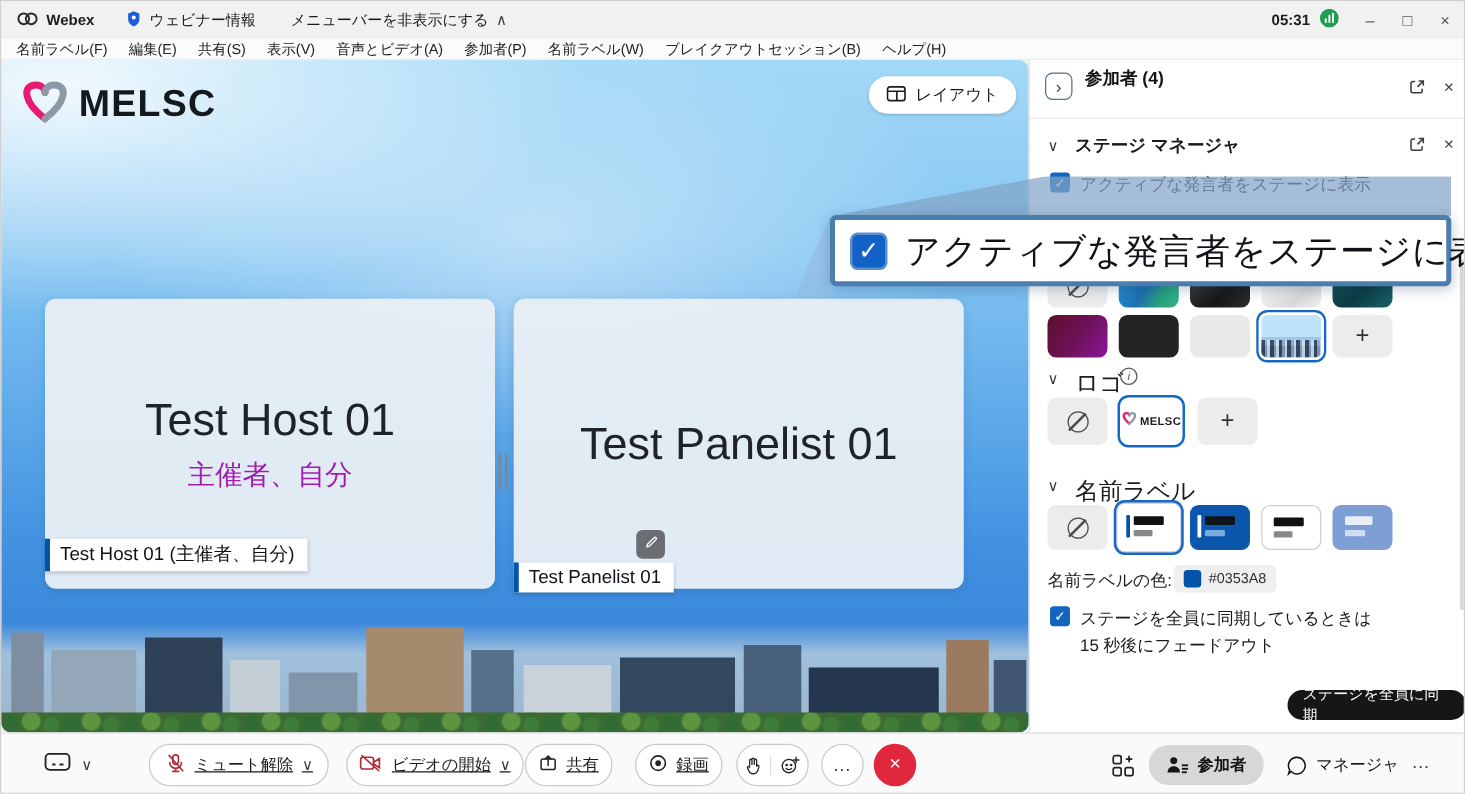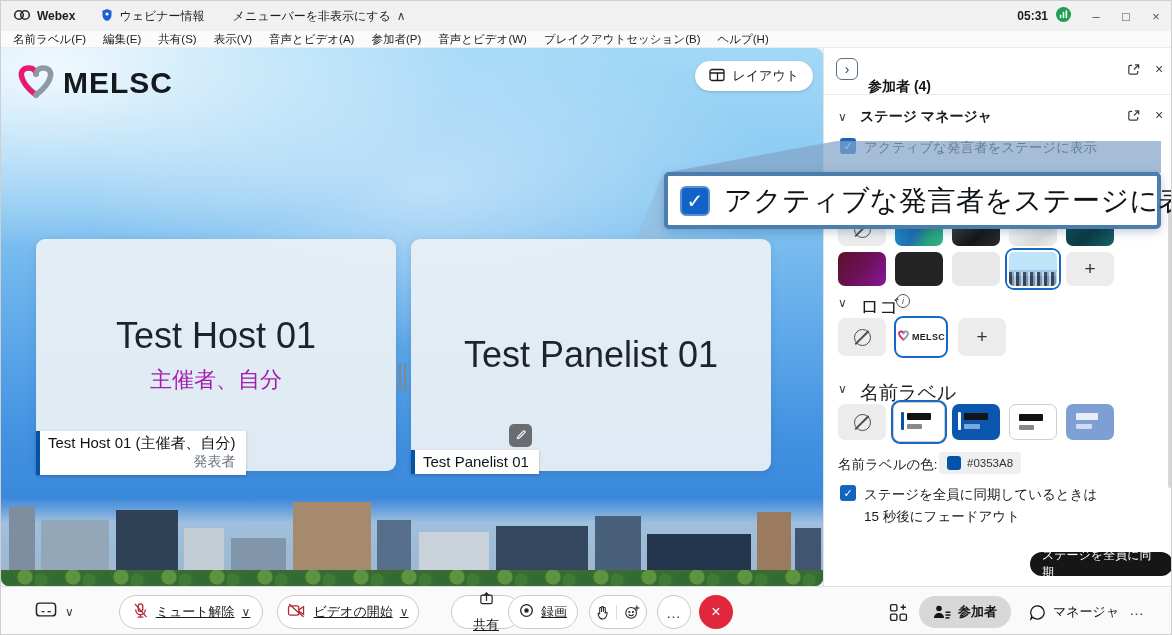--- a/index.html
+++ b/index.html
@@ -174,21 +174,21 @@
     <span class="winbtn">×</span>
   </div>
 
   <div class="menubar">
     <span>名前ラベル(F)</span>
     <span>編集(E)</span>
     <span>共有(S)</span>
     <span>表示(V)</span>
     <span>音声とビデオ(A)</span>
     <span>参加者(P)</span>
-    <span>音声とビデオ(W)</span>
+    <span>名前ラベル(W)</span>
     <span>ブレイクアウトセッション(B)</span>
     <span>ヘルプ(H)</span>
   </div>
 
   <div class="stage">
     <div class="city">
       <div class="bld" style="left:8px;width:26px;height:66px;background:#7e8ea0;"></div>
       <div class="bld" style="left:40px;width:68px;height:52px;background:#93a7b8;"></div>
       <div class="bld" style="left:115px;width:62px;height:62px;background:#2e4157;"></div>
       <div class="bld" style="left:183px;width:40px;height:44px;background:#c2cdd6;"></div>
@@ -237,33 +237,32 @@
     <div class="pencil-chip">
       <span>
         <svg width="12" height="12" viewBox="0 0 12 12">
             <path d="M2.5 9.5l.5-2L8.3 2.2a1.05 1.05 0 0 1 1.5 1.5L4.5 9z" fill="none" stroke="#fff" stroke-width="1.1"></path>
           </svg>
       </span>
     </div>
 
     <div class="name-label" style="left:35px;top:383px;">
       <div class="nl-line1">Test Host 01 (主催者、自分)</div>
-      <div class="nl-line2">発表者</div>
     </div>
     <div class="name-label" style="left:410px;top:402px;">
       <div class="nl-line1">Test Panelist 01</div>
     </div>
   </div>
 
   <div class="panel">
 
     <div class="p-abs chev-box" style="left:12px;top:10px;">
       <span>›</span>
     </div>
-    <div class="p-abs hdr-title" style="left:44px;top:30px;">参加者 (4)</div>
+    <div class="p-abs hdr-title" style="left:44px;top:6px;">参加者 (4)</div>
     <div class="p-abs icon-btn" style="left:300px;top:12px;">
       <svg width="15" height="15" viewBox="0 0 16 16" fill="none" stroke="#3c3c3c" stroke-width="1.3">
         <path d="M6.5 3.5H4.5C3.7 3.5 3 4.2 3 5v6.5c0 .8.7 1.5 1.5 1.5H11c.8 0 1.5-.7 1.5-1.5V9.5"></path>
         <path d="M9.5 3h4v4M13.2 3.3L8.5 8"></path>
       </svg>
     </div>
     <div class="p-abs icon-btn" style="left:326px;top:12px;">×</div>
     <div class="divider"></div>
 
     <div class="p-abs chev" style="left:14px;top:62px;">∨</div>
@@ -401,21 +400,21 @@
         <svg width="19" height="15" viewBox="0 0 20 16" fill="none" stroke="#b02a37" stroke-width="1.4" stroke-linecap="round">
           <rect x="1.5" y="3" width="11" height="10" rx="2"></rect>
             <path d="M12.5 7.2l5-3.2v8l-5-3.2"></path>
             <path d="M2.5 1.5l14.5 13"></path>
         </svg>
       </span>
       <span>ビデオの開始</span>
       <span class="chev">∨</span>
     </div>
 
-    <div class="pill" style="left:450px;width:70px;flex-direction:column;">
+    <div class="pill" style="left:419px;width:70px;">
       <span>
         <svg width="15" height="15" viewBox="0 0 16 16" fill="none" stroke="#222" stroke-width="1.3" stroke-linecap="round">
           <rect x="2" y="4.5" width="12" height="9" rx="1.6"></rect>
             <path d="M8 10V2.2M5.6 4.4L8 2l2.4 2.4" stroke-width="1.3"></path>
         </svg>
       </span>
       <span>共有</span>
     </div>
 
     <div class="pill" style="left:507px;width:70px;">

